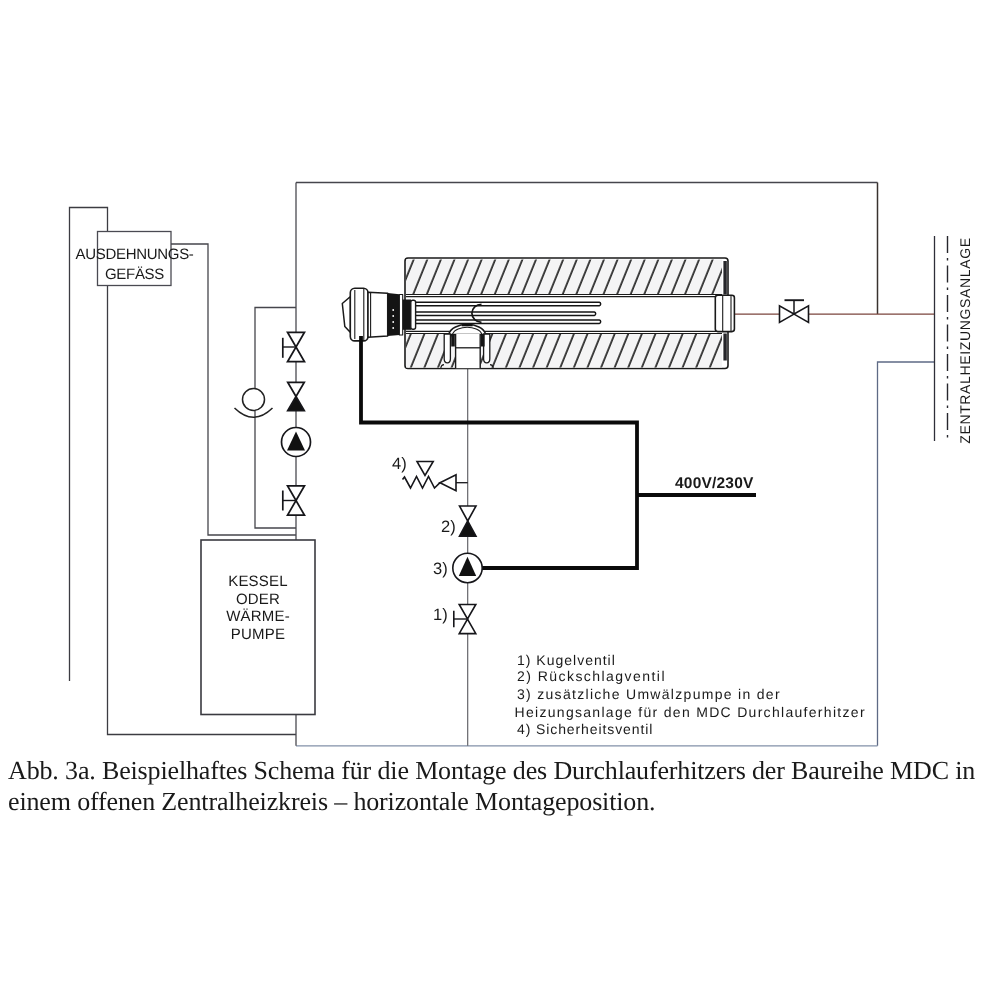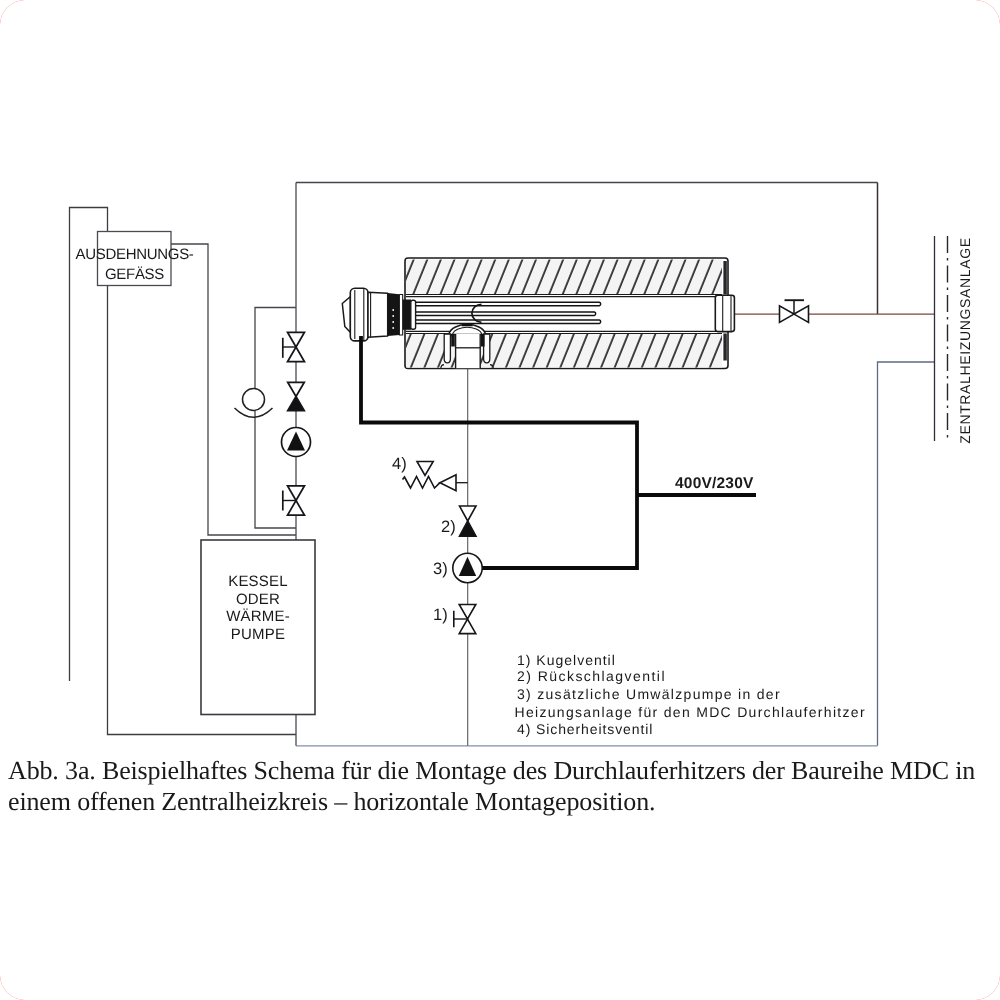--- a/index.html
+++ b/index.html
@@ -1,16 +1,16 @@
 <!DOCTYPE html>
 <html><head>
 <meta charset="utf-8">
 <style>
 html,body{margin:0;padding:0;background:#fff;}
-#page{position:relative;width:1000px;height:1000px;background:#ef4444;overflow:hidden;border-radius:25px;}
+#page{position:relative;width:1000px;height:1000px;background:#ef4444;overflow:hidden;}
 svg{display:block;}
 text{font-family:"Liberation Sans",sans-serif;fill:#1a1a1a;fill-opacity:0.999;text-rendering:geometricPrecision;}
 .cap{font-family:"Liberation Serif",serif;}
 </style>
 </head>
 <body>
 <div id="page">
 <svg width="1000" height="1000" viewBox="0 0 1000 1000">
 <defs>
 <pattern id="hatch" patternUnits="userSpaceOnUse" width="12.6" height="12.6" patternTransform="rotate(-68)">

